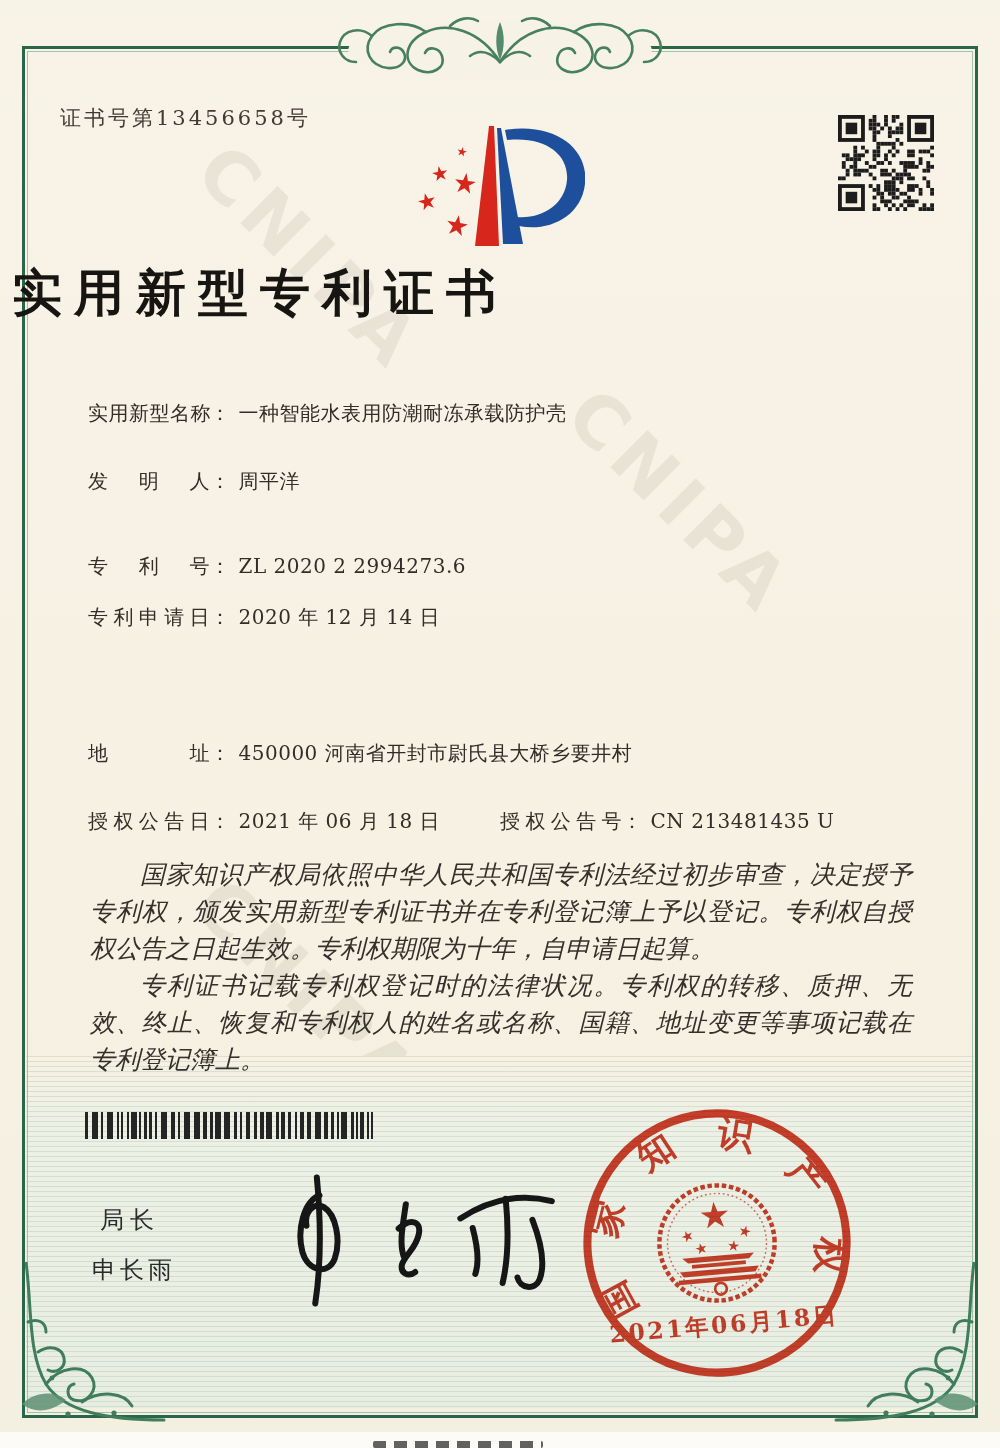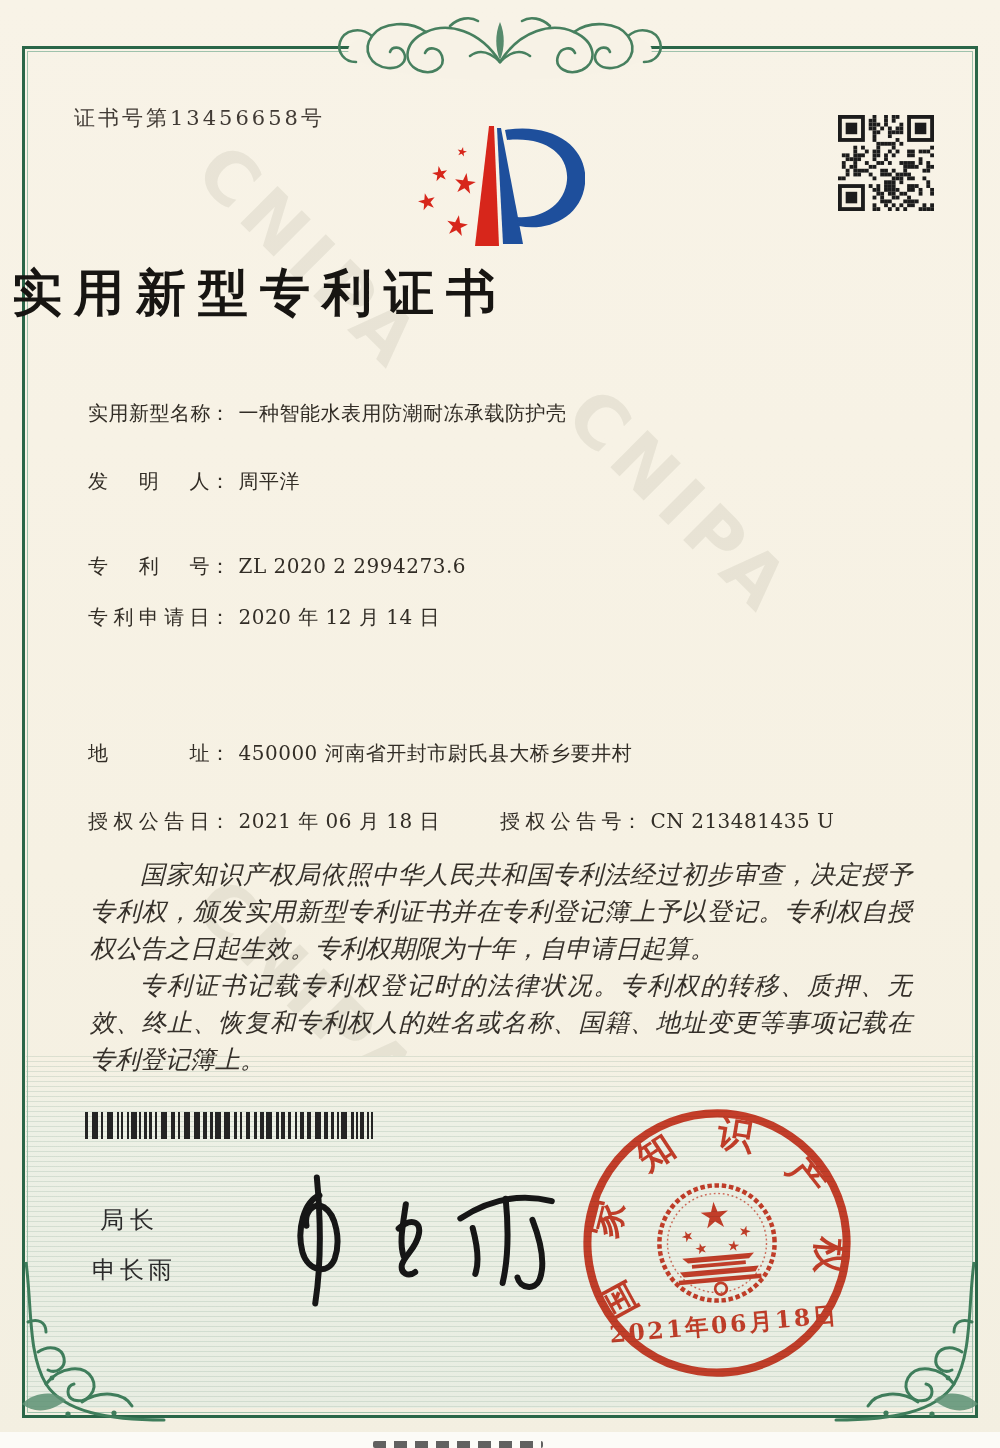--- a/index.html
+++ b/index.html
@@ -24,21 +24,21 @@
   
   .top-flourish{position:absolute;left:330px;top:12px;z-index:4;}
   .corner-fl{position:absolute;z-index:4;}
   .corner-fl.left{left:16px;top:1262px;}
   .corner-fl.right{left:832px;top:1262px;transform:scaleX(-1);}
   
   .wm{position:absolute;z-index:1;font-family:"DejaVu Sans",sans-serif;font-weight:bold;
       font-size:72px;letter-spacing:8px;color:rgba(135,128,108,.13);
       transform:rotate(45deg);transform-origin:left top;white-space:nowrap;}
   
-  .cert-no{position:absolute;left:74px;top:104px;font-size:21px;letter-spacing:3px;
+  .cert-no{position:absolute;left:60px;top:104px;font-size:21px;letter-spacing:3px;
       color:#403a34;z-index:5;}
   .logo{position:absolute;left:405px;top:116px;z-index:5;}
   .qr{position:absolute;left:838px;top:115px;width:96px;height:96px;z-index:5;}
   .title{position:absolute;left:0;top:260px;width:100%;z-index:5;
       font-size:50px;font-weight:bold;letter-spacing:12px;color:#171512;margin-left:12px;}
   
   .frow{position:absolute;left:88px;z-index:5;font-size:20px;color:#322d26;
       letter-spacing:.5px;white-space:nowrap;}
   .frow.col2{left:500px;}
   .flabel{display:inline-block;width:122px;text-align:justify;text-align-last:justify;}

